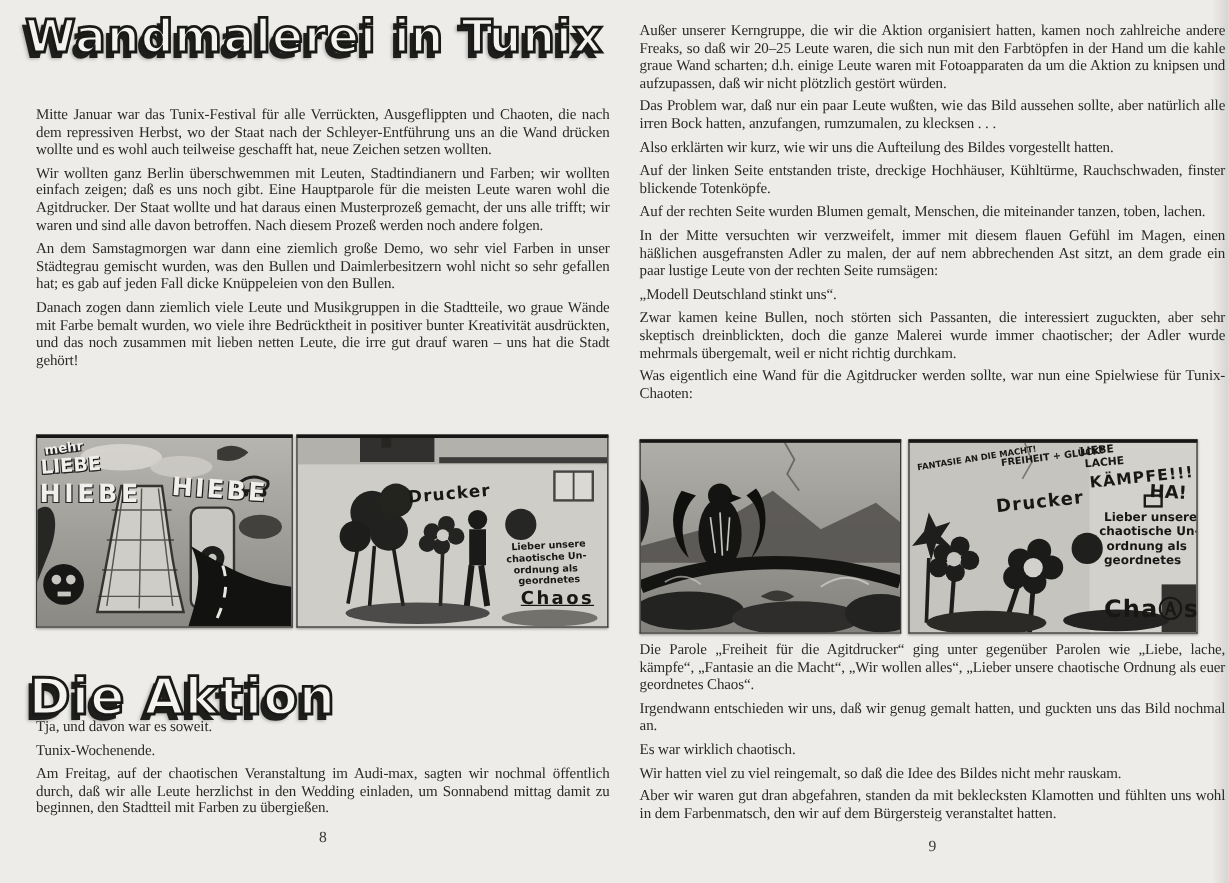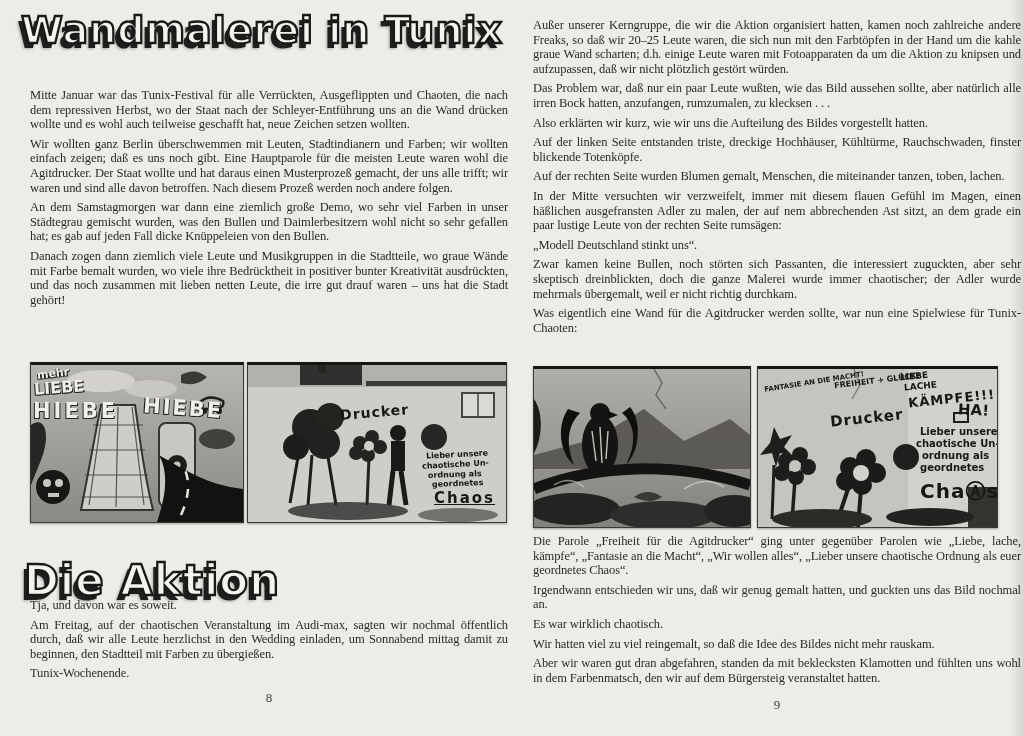--- a/index.html
+++ b/index.html
@@ -140,22 +140,22 @@
       <span class="graffiti" style="left:180px;top:106px;font-size:8px;transform:rotate(-2deg);">ordnung als</span>
       <span class="graffiti" style="left:184px;top:115px;font-size:8px;transform:rotate(-2deg);">geordnetes</span>
       <span class="graffiti" style="left:186px;top:126px;font-size:15px;letter-spacing:2px;text-decoration:underline;">Chaos</span>
     </div>
   </div>
 
   <h2 class="bubble section-title abs" style="top:522px;">Die Aktion</h2>
 
   <div class="abs" style="top:598px;">
     <p class="para">Tja, und davon war es soweit.</p>
+    <p class="para">Tunix-Wochenende.</p>
     <p class="para">Am Freitag, auf der chaotischen Veranstaltung im Audi-max, sagten wir nochmal öffentlich durch, daß wir alle Leute herzlichst in den Wedding einladen, um Sonnabend mittag damit zu beginnen, den Stadtteil mit Farben zu übergießen.</p>
-    <p class="para">Tunix-Wochenende.</p>
   </div>
 
   <div class="page-number abs" style="top:690px;">8</div>
 </div>
 
 <div class="page" id="page-right">
 
   <div class="abs" style="top:18px;">
     <p class="para">Außer unserer Kerngruppe, die wir die Aktion organisiert hatten, kamen noch zahlreiche andere Freaks, so daß wir 20–25 Leute waren, die sich nun mit den Farbtöpfen in der Hand um die kahle graue Wand scharten; d.h. einige Leute waren mit Fotoapparaten da um die Aktion zu knipsen und aufzupassen, daß wir nicht plötzlich gestört würden.</p>
     <p class="para">Das Problem war, daß nur ein paar Leute wußten, wie das Bild aussehen sollte, aber natürlich alle irren Bock hatten, anzufangen, rumzumalen, zu klecksen . . .</p>
@@ -237,21 +237,21 @@
       <span class="graffiti" style="left:76px;top:8px;font-size:8px;transform:rotate(-7deg);">FREIHEIT + GLÜCK!</span>
       <span class="graffiti" style="left:142px;top:3px;font-size:9px;transform:rotate(-5deg);">LIEBE</span>
       <span class="graffiti" style="left:146px;top:13px;font-size:9px;transform:rotate(-5deg);">LACHE</span>
       <span class="graffiti" style="left:150px;top:23px;font-size:13px;transform:rotate(-6deg);letter-spacing:1px;">KÄMPFE!!!</span>
       <span class="graffiti" style="left:72px;top:42px;font-size:15px;transform:rotate(-6deg);letter-spacing:1px;">Drucker</span>
       <span class="graffiti" style="left:200px;top:34px;font-size:15px;transform:rotate(3deg);">HA!</span>
       <span class="graffiti" style="left:162px;top:58px;font-size:10px;">Lieber unsere</span>
       <span class="graffiti" style="left:158px;top:70px;font-size:10px;">chaotische Un-</span>
       <span class="graffiti" style="left:164px;top:82px;font-size:10px;">ordnung als</span>
       <span class="graffiti" style="left:162px;top:94px;font-size:10px;">geordnetes</span>
-      <span class="graffiti" style="left:162px;top:112px;font-size:20px;letter-spacing:1px;">ChaⒶs</span>
+      <span class="graffiti" style="left:162px;top:128px;font-size:20px;letter-spacing:1px;">ChaⒶs</span>
     </div>
   </div>
 
   <div class="abs" style="top:534px;">
     <p class="para">Die Parole „Freiheit für die Agitdrucker“ ging unter gegenüber Parolen wie „Liebe, lache, kämpfe“, „Fantasie an die Macht“, „Wir wollen alles“, „Lieber unsere chaotische Ordnung als euer geordnetes Chaos“.</p>
     <p class="para">Irgendwann entschieden wir uns, daß wir genug gemalt hatten, und guckten uns das Bild nochmal an.</p>
     <p class="para">Es war wirklich chaotisch.</p>
     <p class="para">Wir hatten viel zu viel reingemalt, so daß die Idee des Bildes nicht mehr rauskam.</p>
     <p class="para">Aber wir waren gut dran abgefahren, standen da mit beklecksten Klamotten und fühlten uns wohl in dem Farbenmatsch, den wir auf dem Bürgersteig veranstaltet hatten.</p>
   </div>

